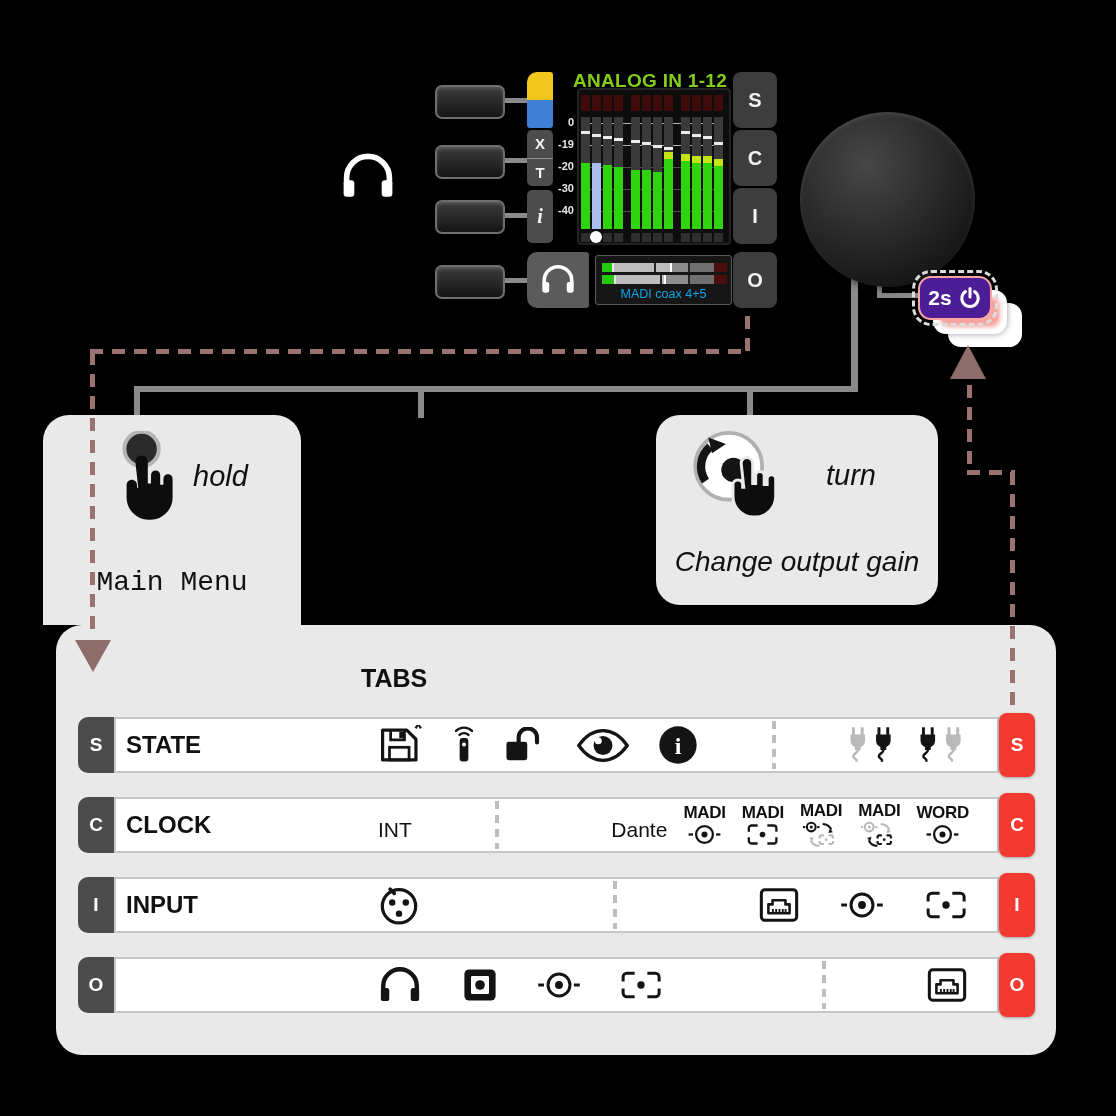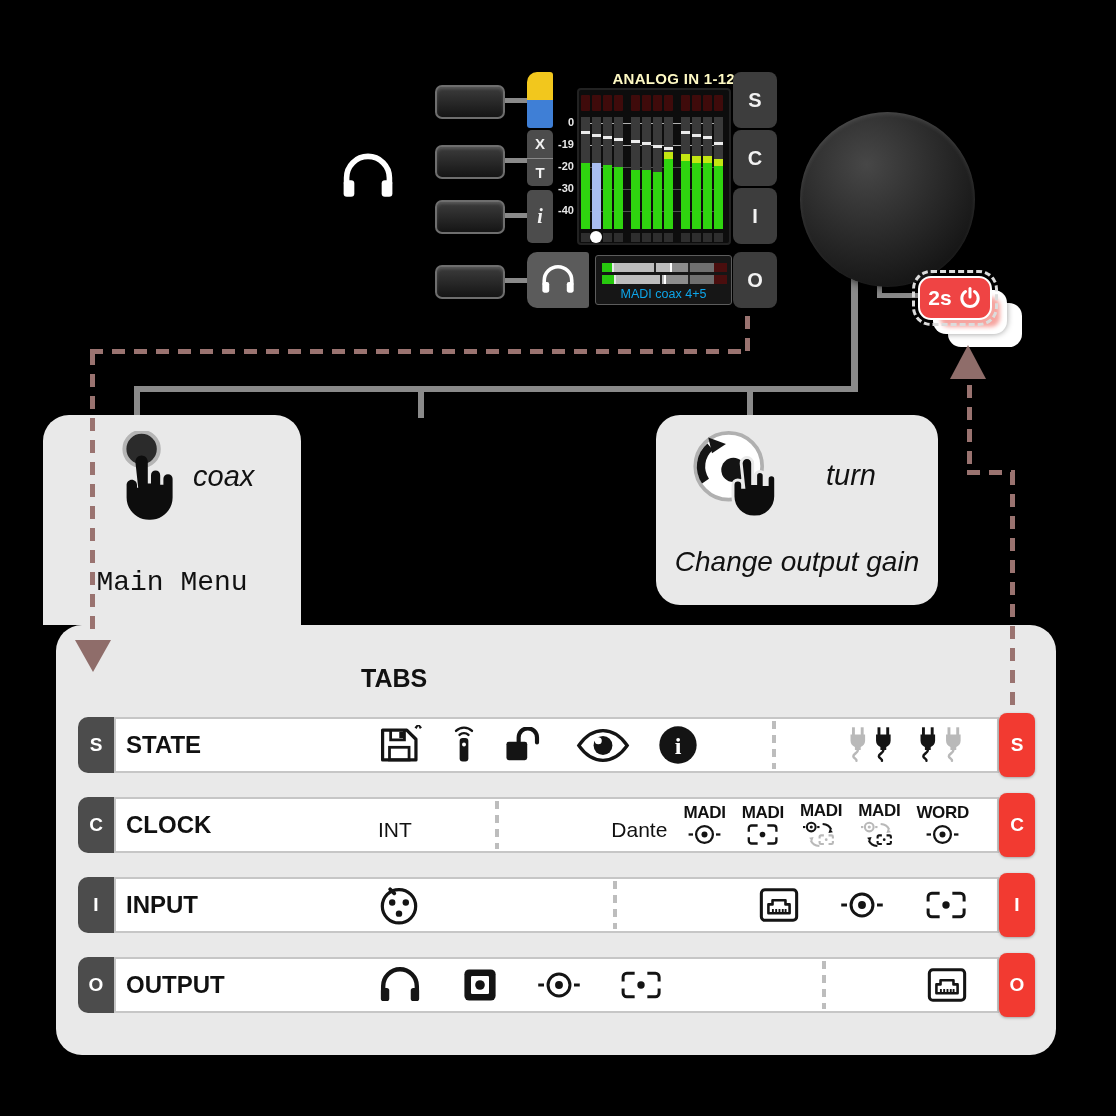--- a/index.html
+++ b/index.html
@@ -24,21 +24,21 @@
   #colorblock{position:absolute;left:527px;top:72px;width:26px;height:56px;border-radius:10px 3px 3px 3px;
        background:linear-gradient(180deg,#f2c71d 0 50%,#3f7fd6 50% 100%);}
   #xtkey{left:527px;top:130px;width:26px;height:56px;flex-direction:column;font-size:15px;gap:0;}
   #xtkey .half{flex:1;display:flex;align-items:center;justify-content:center;width:100%;}
   #xtkey .half:first-child{border-bottom:1px solid #8a8a8a;}
   #ikey{left:527px;top:190px;width:26px;height:53px;font-family:"Liberation Serif",serif;font-size:20px;font-style:italic;}
   #phoneskey{position:absolute;left:527px;top:252px;width:62px;height:56px;background:#5b5b5b;border-radius:10px 3px 3px 10px;
        display:flex;align-items:center;justify-content:center;}
   #meterbox{position:absolute;left:577px;top:88px;width:154px;height:157px;background:#0d0d0d;border:2px solid #222;
        border-radius:4px;box-sizing:border-box;}
-  #devtitle{position:absolute;left:565px;top:70px;width:170px;text-align:right;color:#fef9c3;font-weight:bold;font-size:15px;letter-spacing:.3px;}
+  #devtitle{position:absolute;left:565px;top:70px;width:170px;text-align:center;color:#84cc16;font-weight:bold;font-size:19px;letter-spacing:.3px;}
   #meter-wrap{position:absolute;left:581px;top:95px;width:146px;height:150px;}
   #meter-cols{position:absolute;left:0;top:0;display:flex;}
   .mcol{width:9px;margin-right:2px;display:flex;flex-direction:column;}
   .mcol.groupend{margin-right:8px;}
   .clip{height:16px;background:#3f0b0b;border-radius:1px;}
   .mbody{height:112px;margin-top:6px;background:#3a3a3a;position:relative;}
   .mfill{position:absolute;bottom:0;left:0;right:0;background:#2fd40f;}
   .mfill.hot{background:linear-gradient(180deg,#c3e612 0 7px,#2fd40f 7px);}
   .mfill.sel{background:#a9bdf0;}
   .mpeak{position:absolute;left:0;right:0;height:3px;background:#ececec;}
@@ -50,22 +50,22 @@
   .hbar{position:absolute;left:6px;width:112px;height:9px;}
   #outlabel{position:absolute;left:0;right:0;bottom:3px;text-align:center;color:#0ea5e9;font-size:12.5px;}
   .oclip{position:absolute;left:118px;width:13px;height:9px;background:#4a0e0e;}
 
   
   #knob{position:absolute;left:800px;top:112px;width:175px;height:175px;border-radius:50%;
         background:radial-gradient(circle at 38% 30%,#474747,#2a2a2a 45%,#171717 75%,#0f0f0f);
         box-shadow:0 0 10px rgba(0,0,0,.8), inset 0 2px 4px rgba(255,255,255,.12);}
   .pwcard{position:absolute;width:74px;height:44px;background:#fff;border-radius:13px;box-shadow:0 0 6px rgba(0,0,0,.4);}
   .pwblob{position:absolute;inset:7px;background:#f6a5a0;border-radius:9px;filter:blur(2px);}
-  #pwbadge{position:absolute;left:918px;top:276px;width:74px;height:44px;background:#ef4444;border-radius:13px;
-        border:2px solid #ffffff;box-sizing:border-box;display:flex;align-items:center;justify-content:center;gap:6px;
+  #pwbadge{position:absolute;left:918px;top:276px;width:74px;height:44px;background:#4c1d95;border-radius:13px;
+        border:2px solid #fca5a5;box-sizing:border-box;display:flex;align-items:center;justify-content:center;gap:6px;
         outline:3px dashed #dcdcdc;outline-offset:3px;color:#fff;font-weight:bold;font-size:21px;}
 
   
   .gbox{position:absolute;background:#e9e9e9;border-radius:24px;}
   .verb{position:absolute;font-style:italic;font-size:29px;color:#111;}
   .gaction{position:absolute;left:0;right:0;text-align:center;font-size:28px;color:#111;}
 
   
   #panel{position:absolute;left:56px;top:625px;width:1000px;height:430px;background:#e9e9e9;border-radius:26px;}
   .hdr{position:absolute;top:39px;font-weight:bold;font-size:25px;color:#111;}
@@ -388,21 +388,21 @@
     <svg style="color:#fff" width="24" height="24">
         <use href="#sym-power"></use>
       </svg>
   </div>
 
   <div class="gbox" style="left:43px;top:415px;width:258px;height:210px;border-radius:26px 26px 0 0;">
     <svg class="abs" style="left:62px;top:16px;" width="80" height="96" viewBox="0 0 40 48">
       <circle cx="18.3" cy="9" r="8.6" fill="#2b2b2b" stroke="#b5b5b5" stroke-width="2"></circle>
         <use href="#g-hand"></use>
     </svg>
-    <span class="verb" style="left:150px;top:45px;">coax</span>
+    <span class="verb" style="left:150px;top:45px;">hold</span>
     <div class="gaction" style="top:152px;font-family:Liberation Mono, monospace;">Main Menu</div>
   </div>
   <div class="gbox" style="left:656px;top:415px;width:282px;height:190px;">
     <svg class="abs" style="left:30px;top:12px;" width="104" height="97" viewBox="0 0 56 52">
       <circle cx="23" cy="21" r="18" fill="#fff" stroke="#b0b0b0" stroke-width="2"></circle>
       <path d="M10.5,29 A14,14 0 0 1 13,10.5" stroke="#141414" stroke-width="4.5" fill="none"></path>
       <path d="M12,5.5 l9.5,3.5 l-7.5,5 z" fill="#141414"></path>
       <circle cx="25.5" cy="23" r="6.5" fill="#141414"></circle>
       <g transform="translate(14.5,4)">
           <path d="M15.2,15.5 c0,-1.8 1.4,-3.2 3.1,-3.2 c1.7,0 3.1,1.4 3.1,3.2 l0,10.8 l1.6,0 l0,-4.2 c0,-1.3 1,-2.3 2.3,-2.3 c1.3,0 2.3,1 2.3,2.3 l0,4.8 l1.6,0 l0,-3 c0,-1.3 1,-2.3 2.3,-2.3 c1.3,0 2.3,1 2.3,2.3 l0,9.3 c0,6.2 -5,11.2 -11.2,11.2 l-0.6,0 c-6.2,0 -11.2,-5 -11.2,-11.2 l0,-6.2 c0,-1.4 1.2,-2.6 2.6,-2.6 c1.4,0 2.6,1.2 2.6,2.6 l0,1.4 l0.6,0 z" fill="#0d0d0d" stroke="#e9e9e9" stroke-width="1.6"></path>
@@ -509,21 +509,20 @@
             </svg>
             <svg class="ic" width="42" height="30">
               <use href="#sym-optical"></use>
             </svg>
           </div>
           <div class="rtab">I</div>
         </div>
         <div class="menu-row row-O" style="top: 332px;">
           <div class="wbar"></div>
           <div class="ltab">O</div>
-          <div class="rowlabel">OUTPUT</div>
           <div class="zone-main">
             <svg class="ic" width="44" height="39">
               <use href="#sym-phones"></use>
             </svg>
             <svg class="ic" width="36" height="36">
               <use href="#sym-optfilled"></use>
             </svg>
             <svg class="ic" width="42" height="30">
               <use href="#sym-coax"></use>
             </svg>

